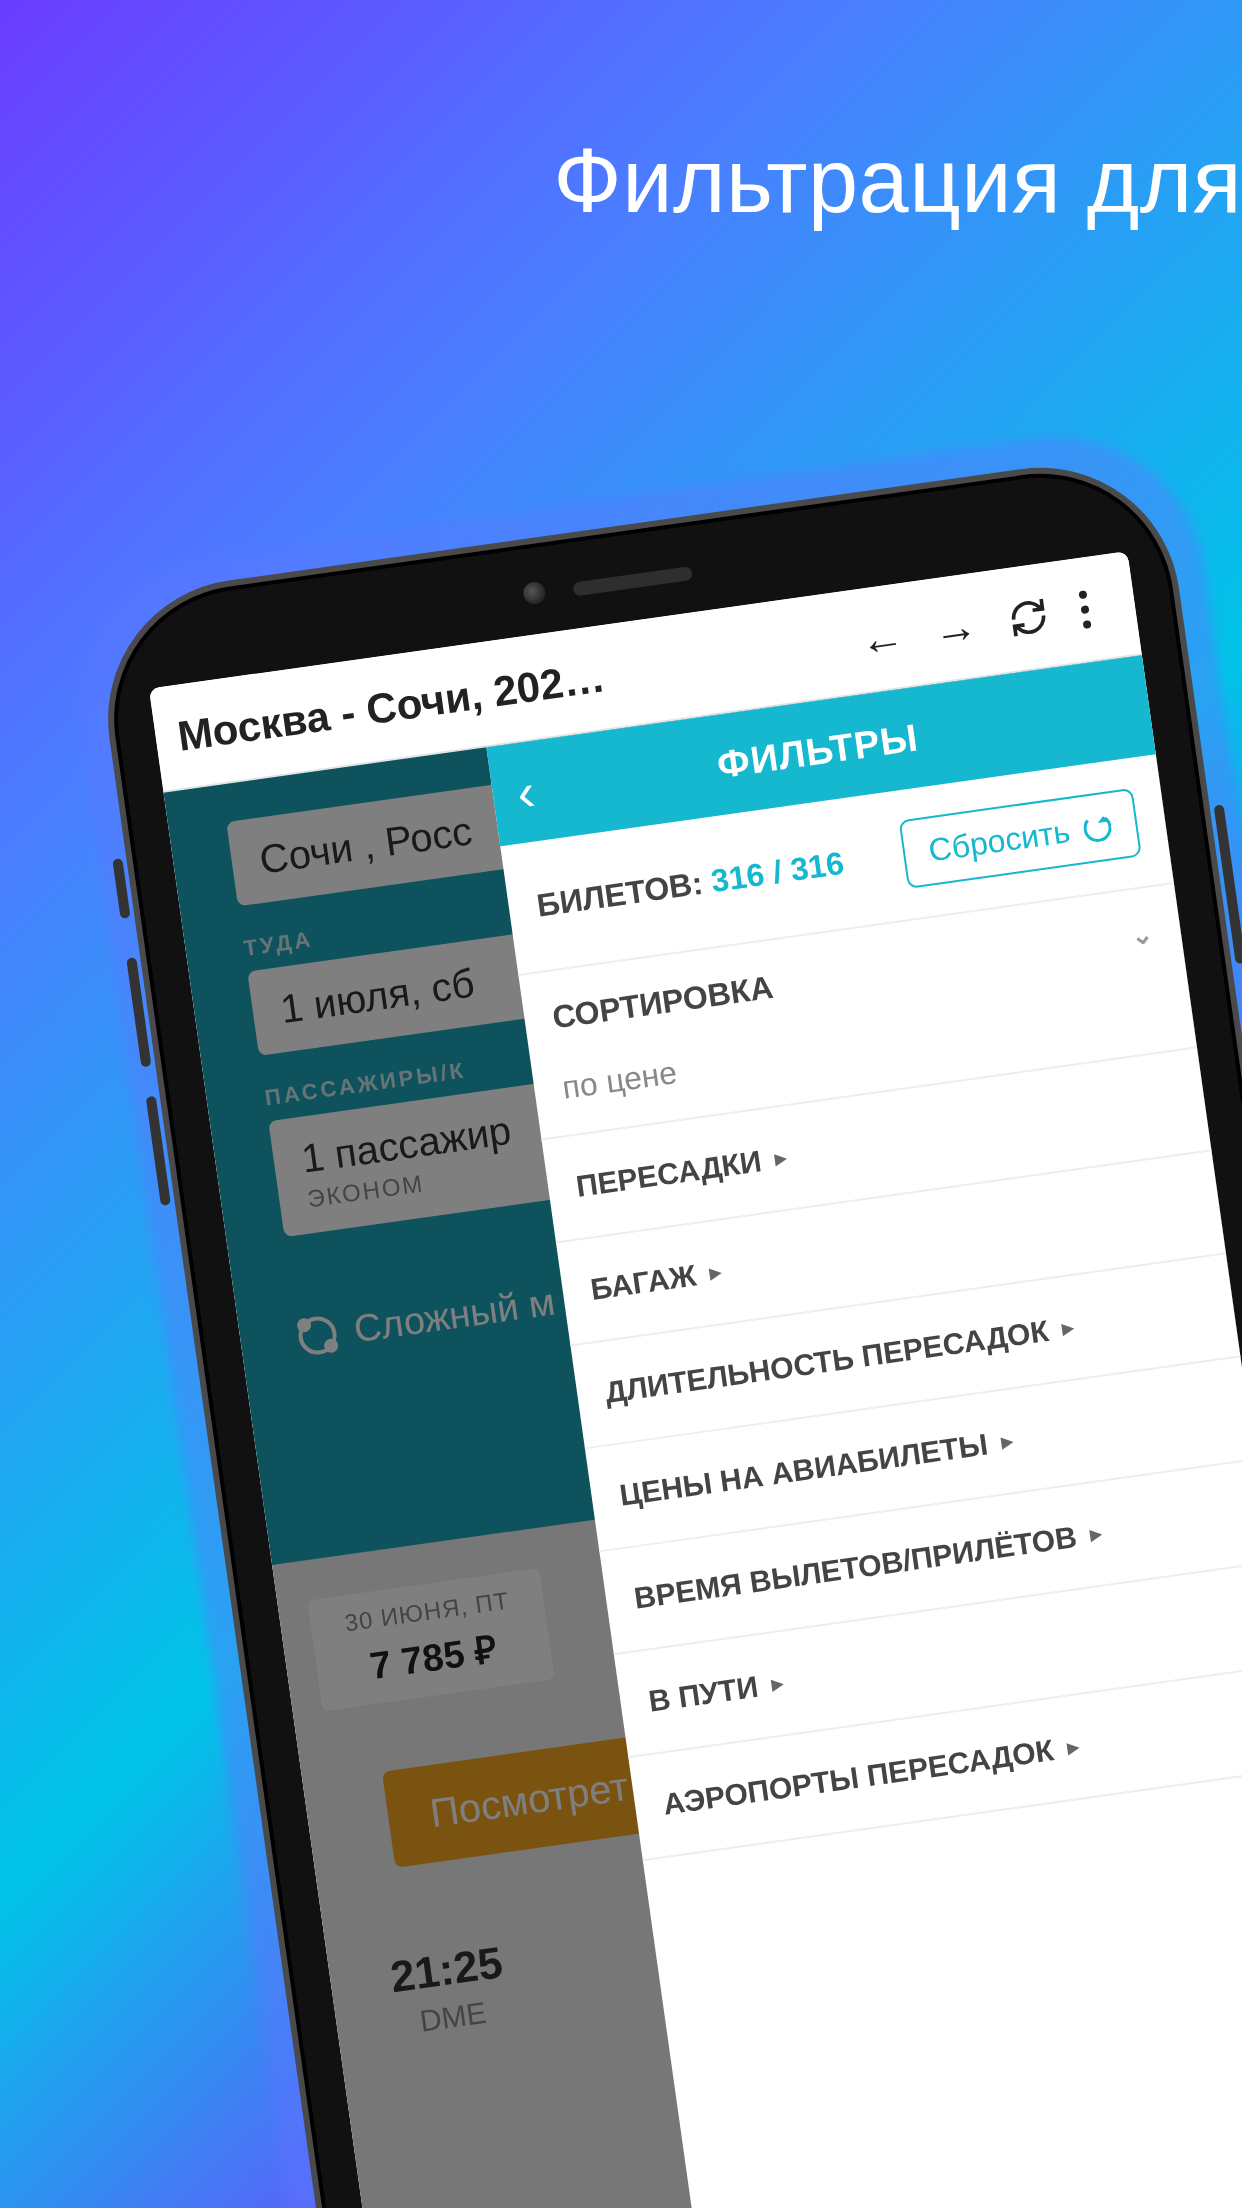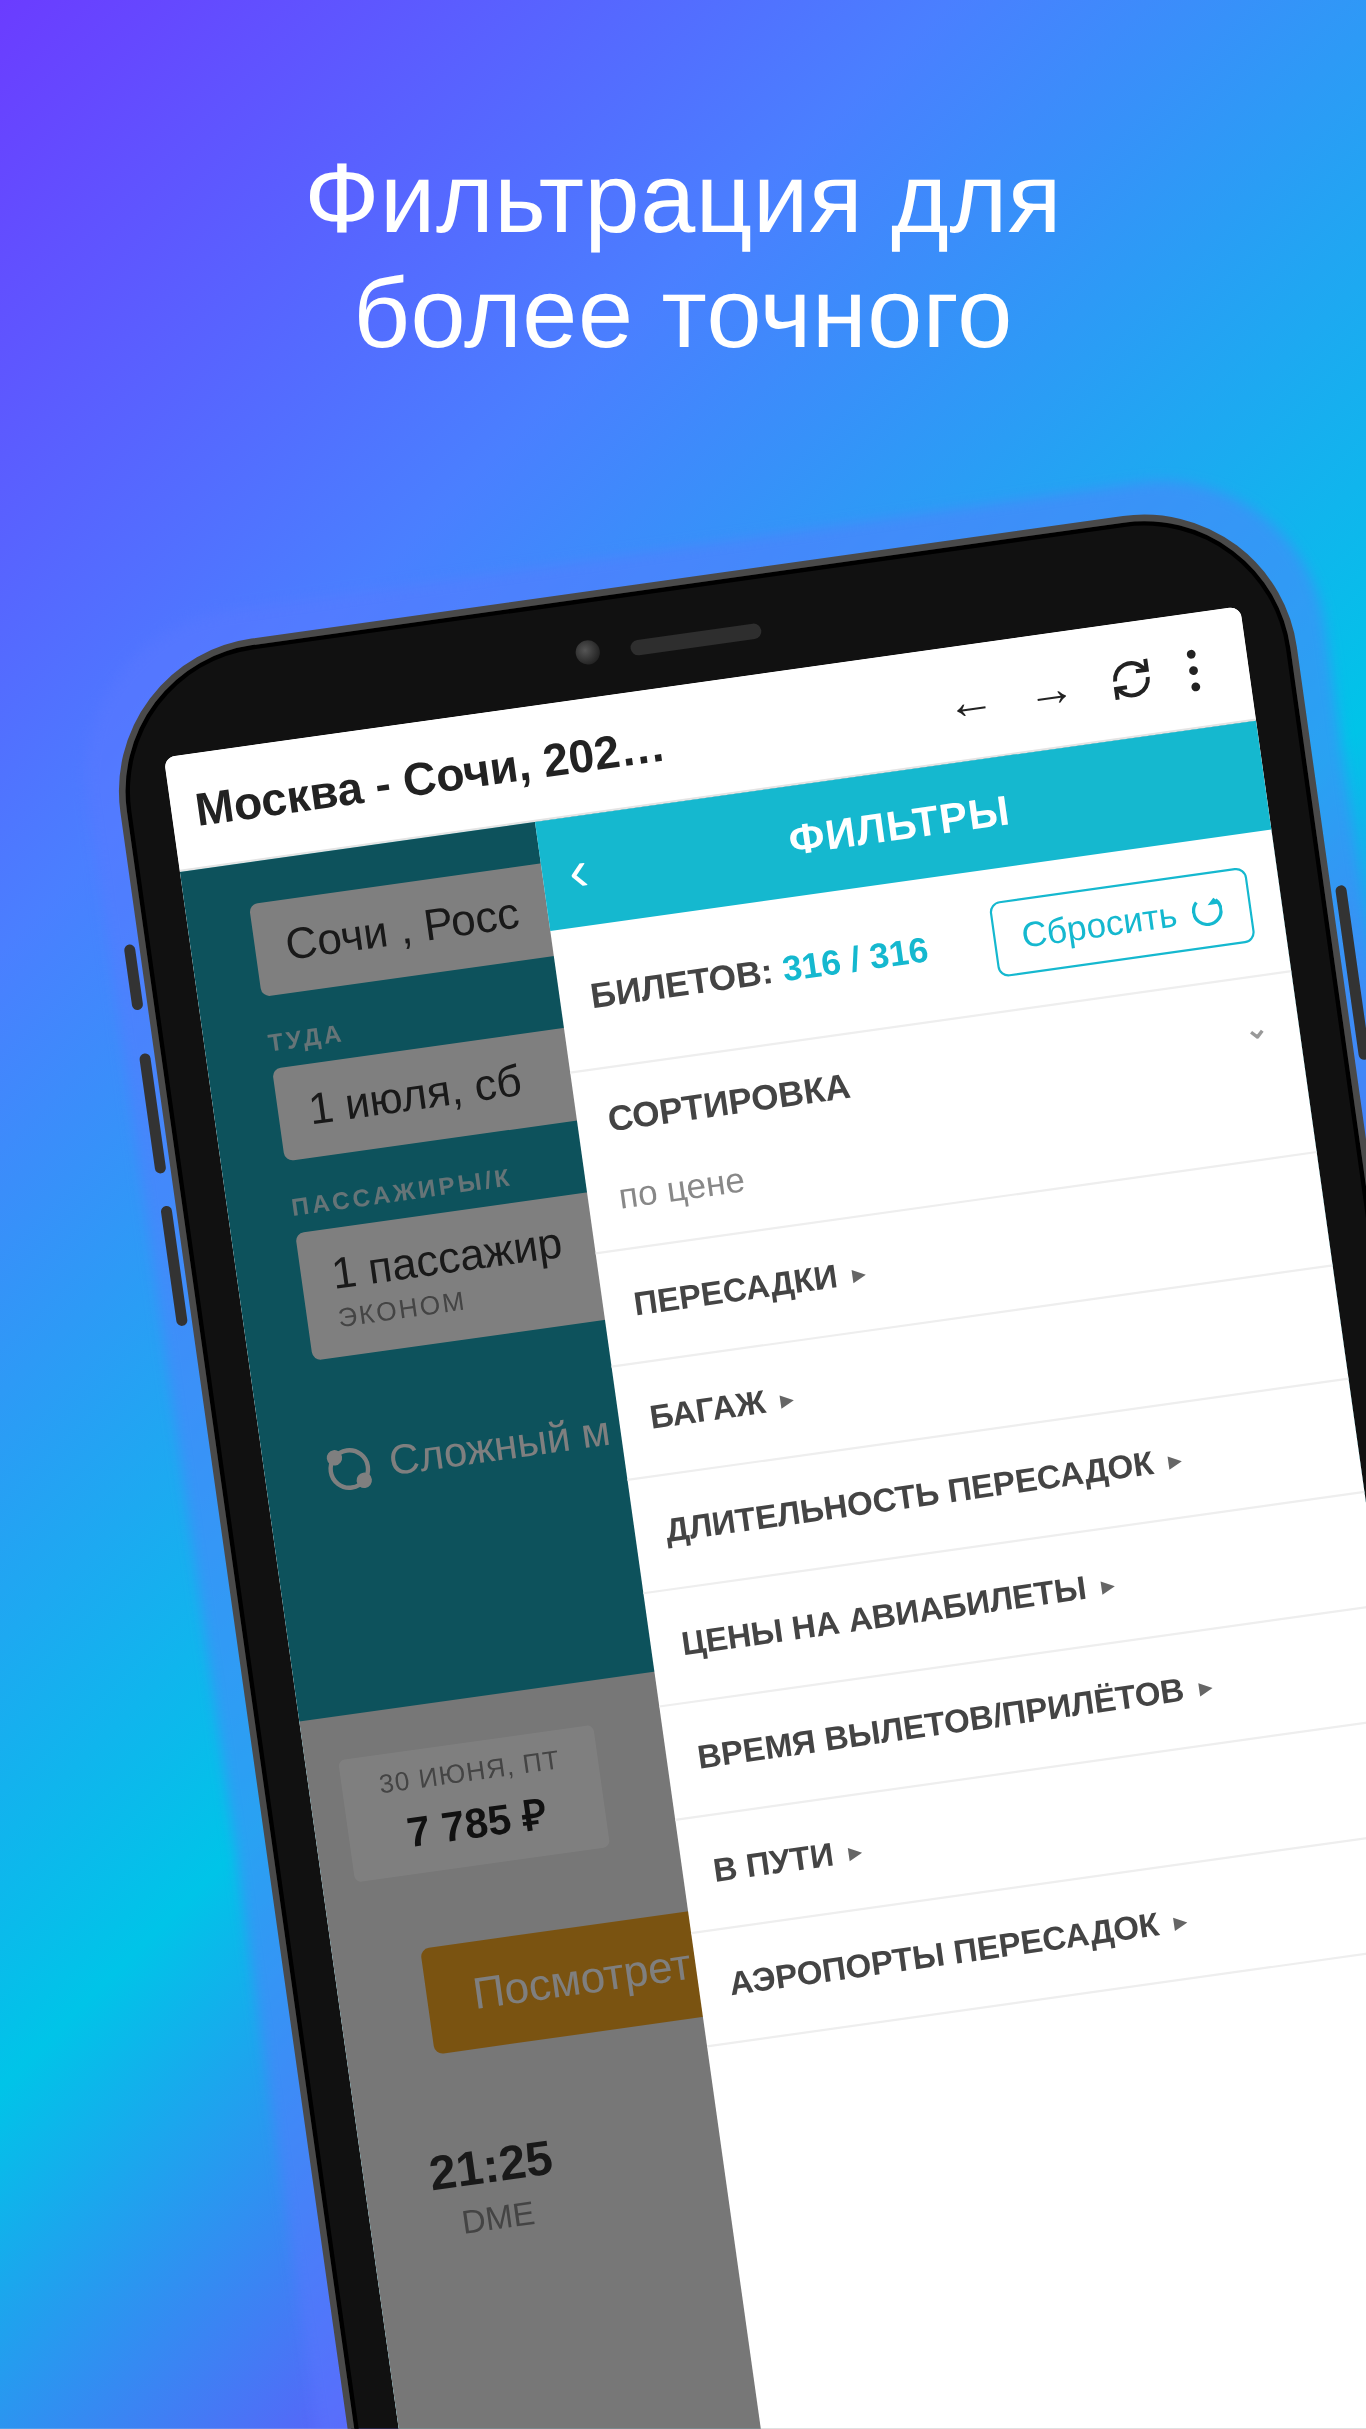--- a/index.html
+++ b/index.html
@@ -5,21 +5,21 @@
 * { margin: 0; padding: 0; box-sizing: border-box; }
 body {
   width: 1242px;
   height: 2208px;
   background: linear-gradient(135deg, #6b3cff 0%, #4a7fff 25%, #00c4e8 55%, #7a3fff 80%, #e040ff 100%);
   font-family: -apple-system, BlinkMacSystemFont, "Segoe UI", Arial, sans-serif;
   overflow: hidden;
   position: relative;
 }
 .promo-title {
-  text-align: center;
+  text-align: right;
   color: #fff;
   font-size: 90px;
   font-weight: 300;
   line-height: 1.15;
   padding-top: 130px;
   letter-spacing: 0.5px;
 }
 
 .phone-wrap {
   position: absolute;
@@ -168,21 +168,20 @@
   font-size:30px; font-weight:700; color:#444;
   display:flex; align-items:center; gap:14px;
 }
 .fp-item .arr { font-size:22px; color:#666;}
 </style>
 </head>
 <body>
 
 <div class="promo-title">
   <div>Фильтрация для</div>
-  <div>более точного</div>
 </div>
 
 <div class="phone-wrap">
   <div class="phone-shadow"></div>
   <div class="side-btn b1"></div>
     <div class="side-btn b2"></div>
     <div class="side-btn b3"></div>
     <div class="side-btn b4"></div>
   <div class="phone-frame">
     <div class="speaker"></div>

